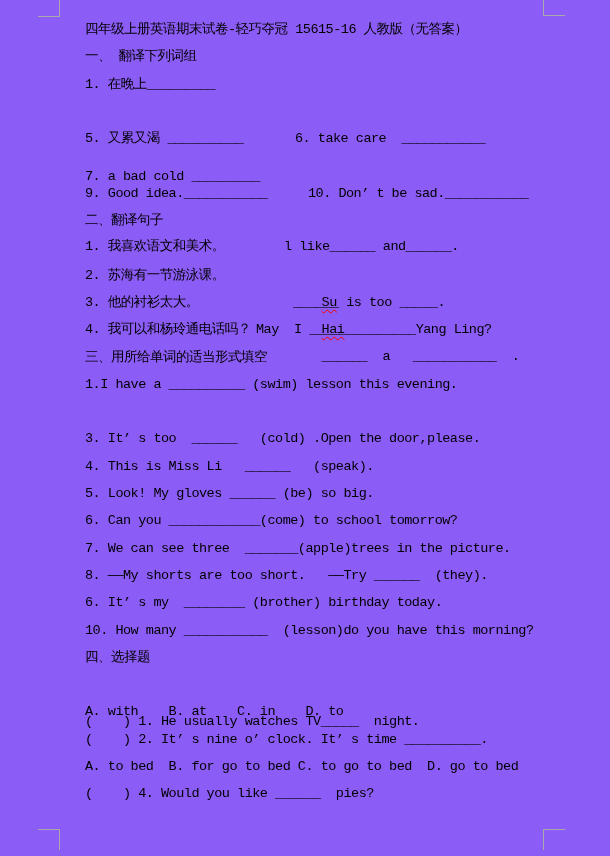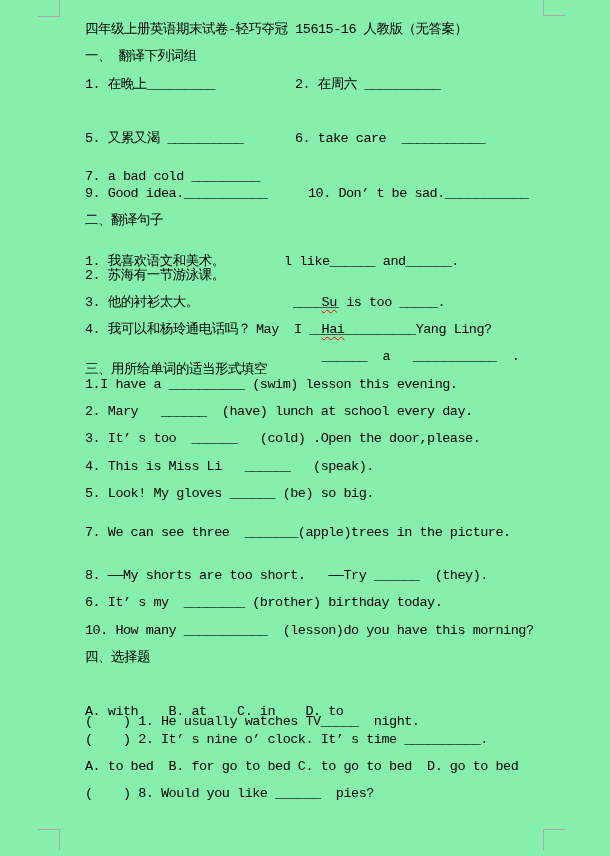--- a/index.html
+++ b/index.html
@@ -1,19 +1,19 @@
 <!DOCTYPE html>
 <html><head>
 <meta charset="utf-8">
 <style>
   html,body { margin:0; padding:0; background:#ffffff; }
   .page {
     position:relative;
     width:610px; height:856px;
-    background:#86efac;
+    background:#8b5cf6;
     overflow:hidden;
     font-family:"Liberation Mono","DejaVu Sans Mono",monospace;
     font-size:13.5px;
     letter-spacing:-0.5px;
     color:#000000;
   }
   
   .mark { position:absolute; width:21px; }
   .mk-tl { left:38px;  top:0;     height:16px; border-right:1px solid #a9a9a9; border-bottom:1px solid #a9a9a9; }
   .mk-tr { left:543px; top:0;     height:15px; border-left:1px solid #a9a9a9;  border-bottom:1px solid #a9a9a9; }
@@ -44,77 +44,76 @@
 
   <div class="ln" style="top:16px">
     <span class="s c1">四年级上册英语期末试卷-轻巧夺冠 15615-16 人教版（无答案）</span>
   </div>
 
   <div class="ln" style="top:43px">
     <span class="s c1">一、 翻译下列词组</span>
   </div>
   <div class="ln" style="top:71px">
     <span class="s c1">1. 在晚上_________</span>
-    <span class="s" style="left:295px">2. 在周六 __________</span>
   </div>
   <div class="ln" style="top:125px">
     <span class="s c1">5. 又累又渴 __________</span>
     <span class="s" style="left:295px">6. take care  ___________</span>
   </div>
   <div class="ln" style="top:163px">
     <span class="s c1">7. a bad cold _________</span>
   </div>
   <div class="ln" style="top:180px">
     <span class="s c1">9. Good idea.___________</span>
     <span class="s" style="left:308px">10. Don’ t be sad.___________</span>
   </div>
 
   <div class="ln" style="top:207px">
     <span class="s c1">二、翻译句子</span>
   </div>
-  <div class="ln" style="top:248px">
+  <div class="ln" style="top:233px">
     <span class="s c1">1. 我喜欢语文和美术。</span>
     <span class="s" style="left:284px">l like______ and______.</span>
   </div>
   <div class="ln" style="top:262px">
     <span class="s c1">2. 苏海有一节游泳课。</span>
     <span class="s" style="left:276px">
       <span class="misspell mr">Su</span>
       <span class="misspell">Hai</span>
       <span>______  a   ___________  .</span>
     </span>
   </div>
   <div class="ln" style="top:289px">
     <span class="s c1">3. 他的衬衫太大。</span>
     <span class="s" style="left:293px">______ is too _____.</span>
   </div>
   <div class="ln" style="top:316px">
     <span class="s c1">4. 我可以和杨玲通电话吗？</span>
     <span class="s" style="left:256px">May  I ______________Yang Ling?</span>
   </div>
 
-  <div class="ln" style="top:356px">
+  <div class="ln" style="top:344px">
     <span class="s c1">三、用所给单词的适当形式填空</span>
   </div>
   <div class="ln" style="top:371px">
     <span class="s c1">1.I have a __________ (swim) lesson this evening.</span>
-  </div>
-  <div class="ln" style="top:398px">
-    <span class="s c1">2. Mary   ______  (have) lunch at school every day.</span>
   </div>
   <div class="ln" style="top:425px">
     <span class="s c1">3. It’ s too  ______   (cold) .Open the door,please.</span>
   </div>
   <div class="ln" style="top:453px">
     <span class="s c1">4. This is Miss Li   ______   (speak).</span>
   </div>
   <div class="ln" style="top:480px">
     <span class="s c1">5. Look! My gloves ______ (be) so big.</span>
   </div>
-  <div class="ln" style="top:519px">
+  <div class="ln" style="top:507px">
+    <span class="s c1">6. Can you ____________(come) to school tomorrow?</span>
+  </div>
+  <div class="ln" style="top:535px">
     <span class="s c1">7. We can see three  _______(apple)trees in the picture.</span>
   </div>
   <div class="ln" style="top:562px">
     <span class="s c1">8. ——My shorts are too short.   ——Try ______  (they).</span>
   </div>
   <div class="ln" style="top:589px">
     <span class="s c1">6. It’ s my  ________ (brother) birthday today.</span>
   </div>
   <div class="ln" style="top:617px">
     <span class="s c1">10. How many ___________  (lesson)do you have this morning?</span>
@@ -129,16 +128,16 @@
   <div class="ln" style="top:698px">
     <span class="s c1">A. with    B. at    C. in    D. to</span>
   </div>
   <div class="ln" style="top:726px">
     <span class="s c1">(    ) 2. It’ s nine o’ clock. It’ s time __________.</span>
   </div>
   <div class="ln" style="top:753px">
     <span class="s c1">A. to bed  B. for go to bed C. to go to bed  D. go to bed</span>
   </div>
   <div class="ln" style="top:780px">
-    <span class="s c1">(    ) 8. Would you like ______  pies?</span>
+    <span class="s c1">(    ) 4. Would you like ______  pies?</span>
   </div>
 
 </div>
 
 </body></html>

